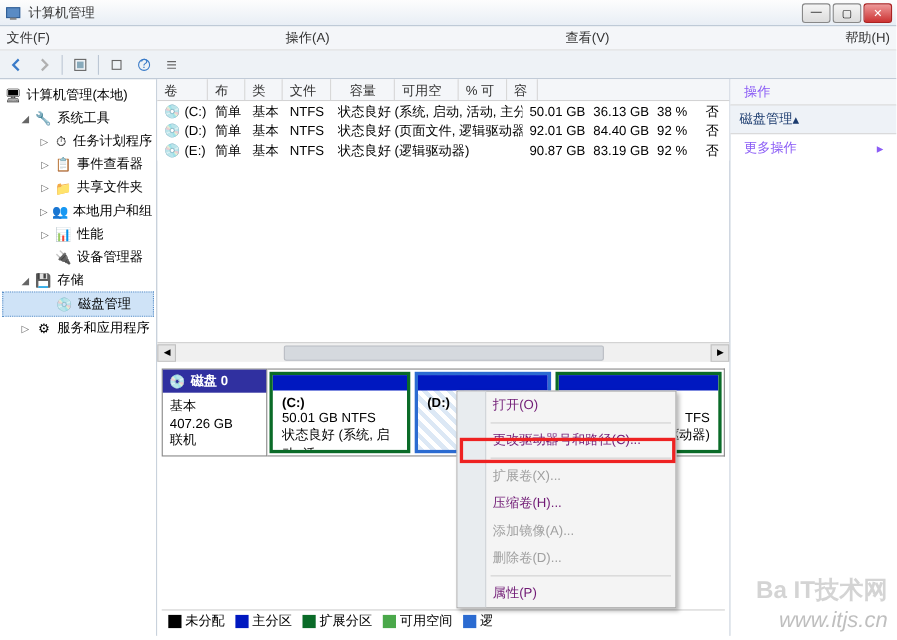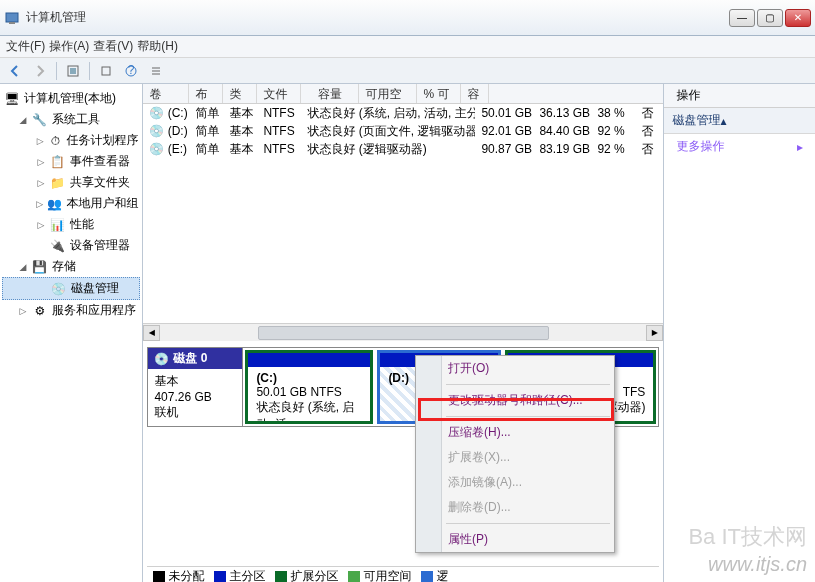--- a/index.html
+++ b/index.html
@@ -1,27 +1,27 @@
 <!DOCTYPE html>
 <html><head>
 <meta charset="utf-8">
 <style>
 * { margin: 0; padding: 0; box-sizing: border-box; font-family: "Microsoft YaHei", SimSun, sans-serif; font-size: 12px; }
 body { background: #fff; width: 815px; height: 582px; overflow: hidden; position: relative; }
 
 
-.titlebar { height: 36px; background: linear-gradient(#fdfdfd, #e8eef5); border-bottom: 1px solid #a5b6c8; display: flex; align-items: center; padding: 0 4px; }
+.titlebar { height: 24px; background: linear-gradient(#fdfdfd, #e8eef5); border-bottom: 1px solid #a5b6c8; display: flex; align-items: center; padding: 0 4px; }
 .titlebar .icon { width: 16px; height: 16px; margin-right: 6px; display: inline-flex; align-items: center; justify-content: center; }
 .titlebar .title { flex: 1; color: #333; }
 .winbtns { display: flex; gap: 2px; }
 .winbtn { width: 26px; height: 18px; border: 1px solid #888; border-radius: 3px; background: linear-gradient(#f5f5f5,#dcdcdc); display: flex; align-items: center; justify-content: center; font-size: 10px; }
 .winbtn.close { background: linear-gradient(#e99,#c33); color: #fff; border-color: #a22; }
 
 
-.menubar { height: 22px; display: flex; align-items: center; padding: 0 6px; gap: 4px; border-bottom: 1px solid #d8d8d8; background: #f4f6f9; }
+.menubar { height: 22px; display: flex; align-items: center; padding: 0 6px; gap: 4px; border-bottom: 1px solid #d8d8d8; background: #f4f6f9; justify-content: space-between; }
 .menubar span { color: #333; cursor: default; }
 
 
 .toolbar { height: 26px; background: #eef2f6; border-bottom: 1px solid #bcc7d4; display: flex; align-items: center; padding: 0 4px; gap: 3px; }
 .tbtn { width: 22px; height: 22px; display: flex; align-items: center; justify-content: center; border: 1px solid transparent; border-radius: 2px; }
 .tbtn svg { width: 14px; height: 14px; }
 .tbsep { width: 1px; height: 18px; background: #bcc7d4; margin: 0 2px; }
 
 
 .main { display: flex; height: calc(582px - 28px - 22px - 26px); }
@@ -61,34 +61,34 @@
 .diskinfo .hdr { background: #3030a0; color: #fff; margin: -4px -6px 4px -6px; padding: 2px 6px; display: flex; align-items: center; gap: 4px; }
 .diskparts { flex: 1; display: flex; border: 1px solid #888; border-left: none; }
 .part { border: 3px solid #0a6b28; margin: 2px; padding: 4px 8px; flex: 1; position: relative; overflow: hidden; }
 .part.sel { border: 3px solid #2b6bd1; background: repeating-linear-gradient(45deg,#dce8f5,#dce8f5 4px,#fff 4px,#fff 8px); }
 .part .hdr { background: #0018c0; margin: -4px -8px 4px -8px; height: 14px; }
 
 .legend { position: absolute; bottom: 4px; left: 4px; right: 4px; height: 20px; border-top: 1px solid #d0d0d0; display: flex; align-items: center; gap: 10px; padding: 2px 6px; font-size: 11px; }
 .legend .sw { width: 12px; height: 12px; display: inline-block; margin-right: 3px; vertical-align: middle; }
 
 .actions { width: 172px; padding: 0; }
-.actions-hdr { background: #f4f6f9; border-bottom: 1px solid #d0d0d0; padding: 3px 12px; color: #000000; }
+.actions-hdr { background: #f4f6f9; border-bottom: 1px solid #d0d0d0; padding: 3px 12px; color: #8b5cf6; }
 .actions-sub { background: #eef2f7; padding: 4px 8px; color: #1a3a6e; border-bottom: 1px solid #d8d8d8; display:flex; align-items:center;}
 .actions-item { padding: 4px 12px; color: #8b5cf6; display:flex; justify-content:space-between; align-items:center;}
 
 
 .ctxmenu { position: absolute; left: 415px; top: 355px; width: 200px; background: #f4f4f4; border: 1px solid #a8a8a8; box-shadow: 2px 2px 4px rgba(0,0,0,.3); z-index: 100; }
 .ctxmenu .strip { position: absolute; left: 0; top: 0; bottom: 0; width: 26px; background: #e8ecef; border-right: 1px solid #d0d4d8; }
 .ctxitem { position: relative; padding: 4px 10px 4px 32px; color: #701a75; }
 .ctxitem.disabled { color: #a0a0a0; }
 .ctxsep { height: 1px; background: #d0d0d0; margin: 3px 4px 3px 30px; }
 .highlight-box { position: absolute; border: 3px solid #e22; left: 418px; top: 398px; width: 196px; height: 23px; z-index: 101; pointer-events: none; }
 
 .watermark { position: absolute; right: 8px; bottom: 6px; color: rgba(128,128,128,.5); font-size: 20px; font-style: italic; pointer-events: none; z-index: 50; }
-.watermark2 { position: absolute; right: 8px; bottom: 30px; color: rgba(160,160,160,.45); font-size: 22px; font-weight: normal; pointer-events: none; z-index: 50; }
+.watermark2 { position: absolute; right: 8px; bottom: 30px; color: rgba(160,160,160,.45); font-size: 22px; font-weight: bold; pointer-events: none; z-index: 50; }
 </style>
 </head>
 <body>
 
 <div class="titlebar">
   <span class="icon">
       <svg viewBox="0 0 16 16">
         <rect x="2" y="3" width="12" height="9" fill="#5a8bc4" stroke="#2a5a94"></rect>
         <rect x="5" y="12" width="6" height="2" fill="#888"></rect>
       </svg>
@@ -314,22 +314,22 @@
       </div>
   </div>
 </div>
 
 <div class="ctxmenu">
   <div class="strip"></div>
   <div class="ctxitem">打开(O)</div>
   <div class="ctxsep"></div>
   <div class="ctxitem">更改驱动器号和路径(C)...</div>
   <div class="ctxsep"></div>
+  <div class="ctxitem disabled">扩展卷(X)...</div>
   <div class="ctxitem">压缩卷(H)...</div>
-  <div class="ctxitem disabled">扩展卷(X)...</div>
   <div class="ctxitem disabled">添加镜像(A)...</div>
   <div class="ctxitem disabled">删除卷(D)...</div>
   <div class="ctxsep"></div>
   <div class="ctxitem">属性(P)</div>
 
 </div>
 
 <div class="highlight-box"></div>
 
 <div class="watermark2">Ba IT技术网</div>

